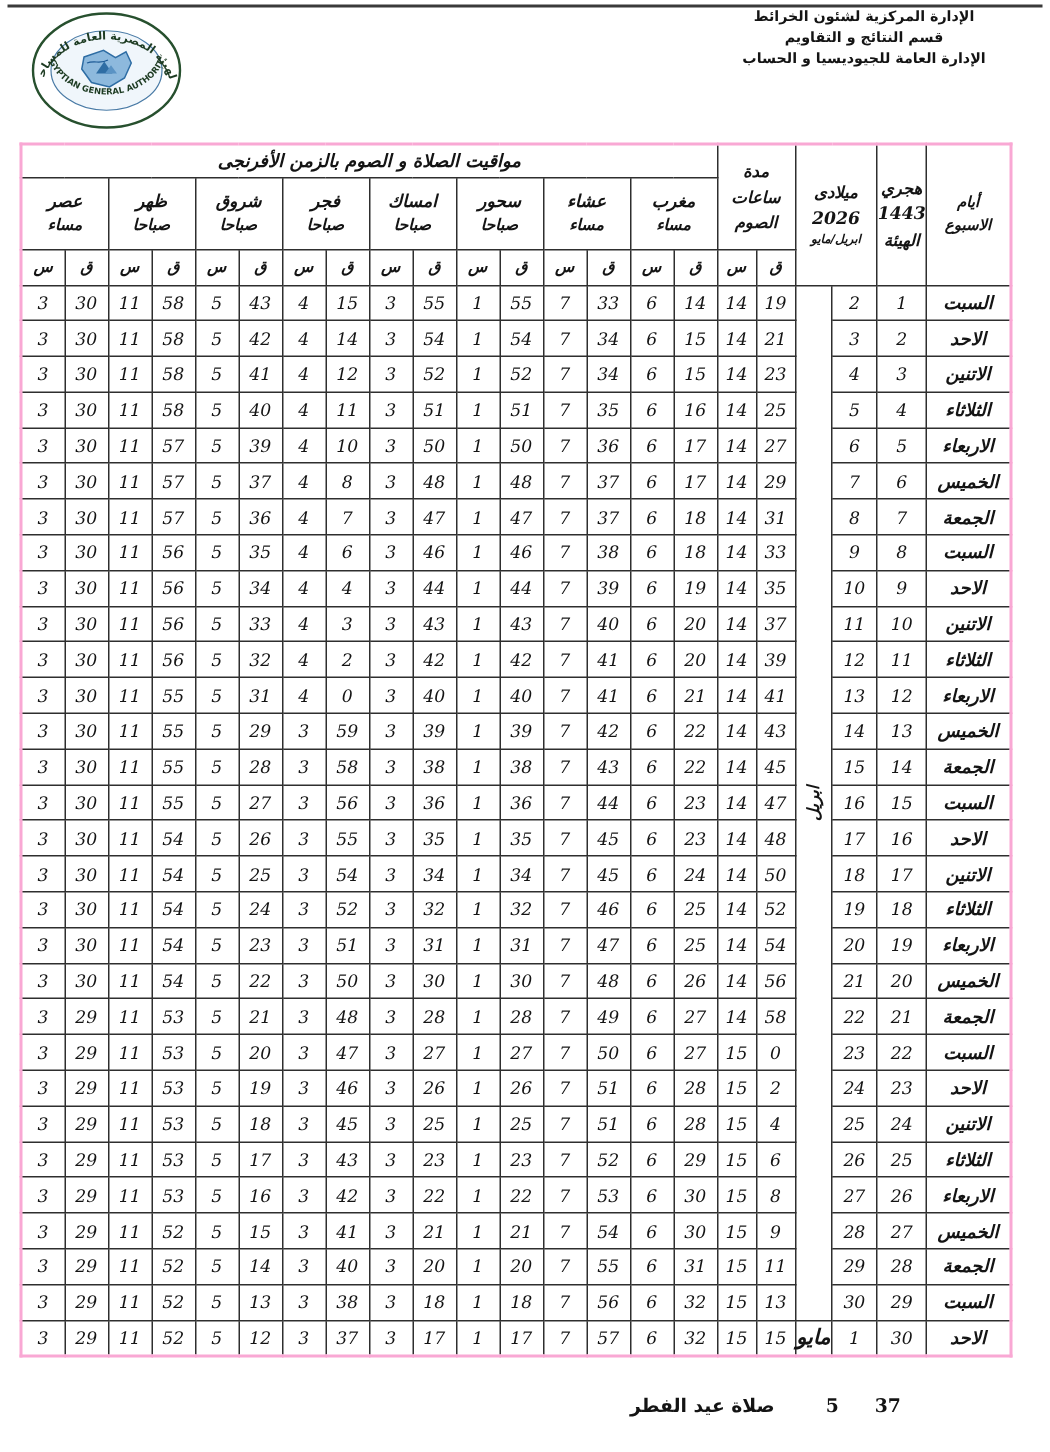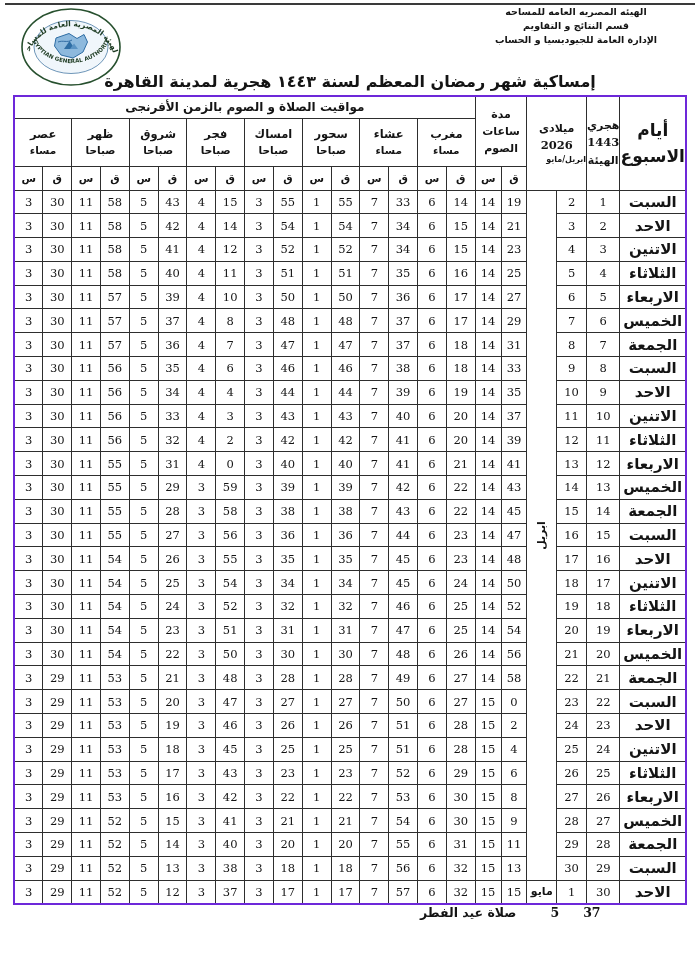--- a/index.html
+++ b/index.html
@@ -26,47 +26,48 @@
   }
   .doc-title {
     position: absolute; bottom: 1px; left: 0; width: 100%;
     direction: rtl; text-align: center;
     font-size: 16px; font-weight: bold;
   }
   table.imsakia {
     border-collapse: collapse; table-layout: fixed;
     margin: 3px 13px 0 13px;
     direction: ltr;
-    border: 2px solid #6d28d9;
+    border: 2px solid #f9a8d4;
+    font-style: italic;
   }
   .imsakia th, .imsakia td {
     border: 1px solid #2e2e2e;
     text-align: center; vertical-align: middle;
     padding: 0; overflow: visible;
   }
   .group-head { font-size: 12px; font-weight: bold; height: 22px; direction: rtl; }
   .prayer-head { font-size: 11.5px; font-weight: bold; height: 48px; direction: rtl; }
   .prayer-head div { line-height: 1.5; }
   .prayer-head div:last-child { font-size: 10.5px; }
   .sym { font-size: 10.5px; font-weight: bold; height: 24px; }
   .stack { font-weight: bold; font-size: 11px; direction: rtl; }
   .stack div { line-height: 1.55; }
   .greg-head div:nth-child(2), .hijri-head div:nth-child(2) { font-family: "DejaVu Serif", serif; font-size: 11.5px; }
-  .greg-head div:nth-child(3) { font-size: 8px; text-align: right; }
-  .weekday-head { font-size: 17px; }
+  .greg-head div:nth-child(3) { font-size: 8px; }
+  .weekday-head { font-size: 10px; }
   .num { font-size: 11.5px; font-family: "DejaVu Serif", serif; height: 23.8px; }
-  .weekday-cell { font-size: 15px; font-weight: bold; direction: rtl; }
+  .weekday-cell { font-size: 12px; font-weight: bold; direction: rtl; }
   .month-strip { font-size: 9px; }
   .vert {
     display: inline-block; transform: rotate(-90deg);
     white-space: nowrap; font-size: 11px; font-weight: bold;
   }
-  .may-cell { font-size: 11px; font-weight: bold; white-space: nowrap; }
+  .may-cell { font-size: 14px; font-weight: bold; white-space: nowrap; }
   .eid-note {
-    padding-left: 420px;
+    margin-top: 24px; padding-left: 420px;
     direction: ltr; display: flex; align-items: baseline;
     font-size: 12.5px; font-weight: bold;
   }
   .eid-label { direction: rtl; }
   .eid-h { margin-left: 34px; font-family: "DejaVu Serif", serif; }
   .eid-m { margin-left: 24px; font-family: "DejaVu Serif", serif; }
 </style>
 </head>
 <body>
 
@@ -90,26 +91,25 @@
         <text font-size="7.5" font-weight="bold" fill="#1d3b22" font-family="DejaVu Sans, sans-serif">
           <textPath href="#arcTop" startOffset="50%" text-anchor="middle">الهيئة المصرية العامة للمساحة</textPath>
         </text>
         <text font-size="5.6" font-weight="bold" fill="#1d3b22" font-family="DejaVu Sans, sans-serif">
           <textPath href="#arcBot" startOffset="50%" text-anchor="middle">EGYPTIAN GENERAL AUTHORITY</textPath>
         </text>
       </svg>
     </div>
 
     <div class="org-block">
-      <div>الهيئه المصريه العامه للمساحه</div>
+      <div>الإدارة المركزية لشئون الخرائط</div>
       <div>قسم النتائج و التقاويم</div>
       <div>الإدارة العامة للجيوديسيا و الحساب</div>
     </div>
 
-    <div class="doc-title">إمساكية شهر رمضان المعظم لسنة ١٤٤٣ هجرية لمدينة القاهرة</div>
   </div>
 
   <table class="imsakia">
       <colgroup>
         <col style="width: 29px;">
         <col style="width: 29px;">
         <col style="width: 29px;">
         <col style="width: 29px;">
         <col style="width: 29px;">
         <col style="width: 29px;">

